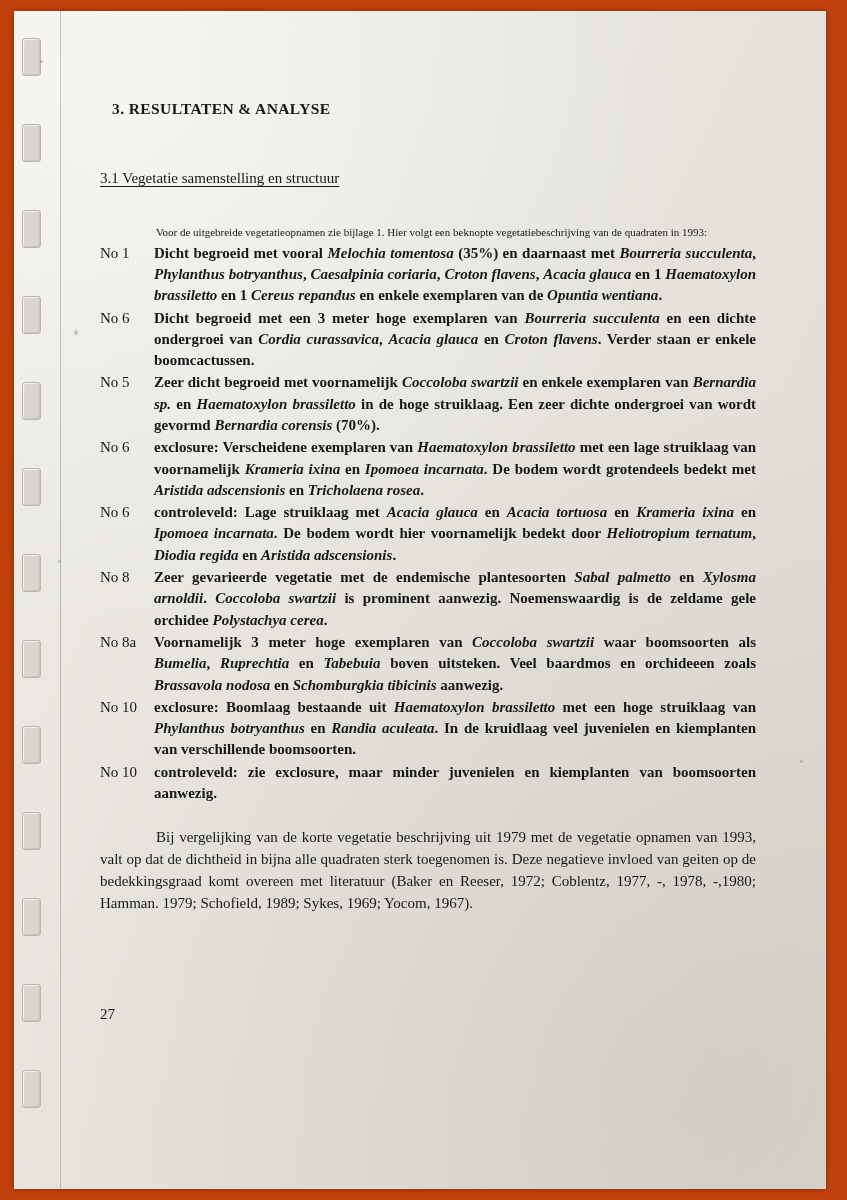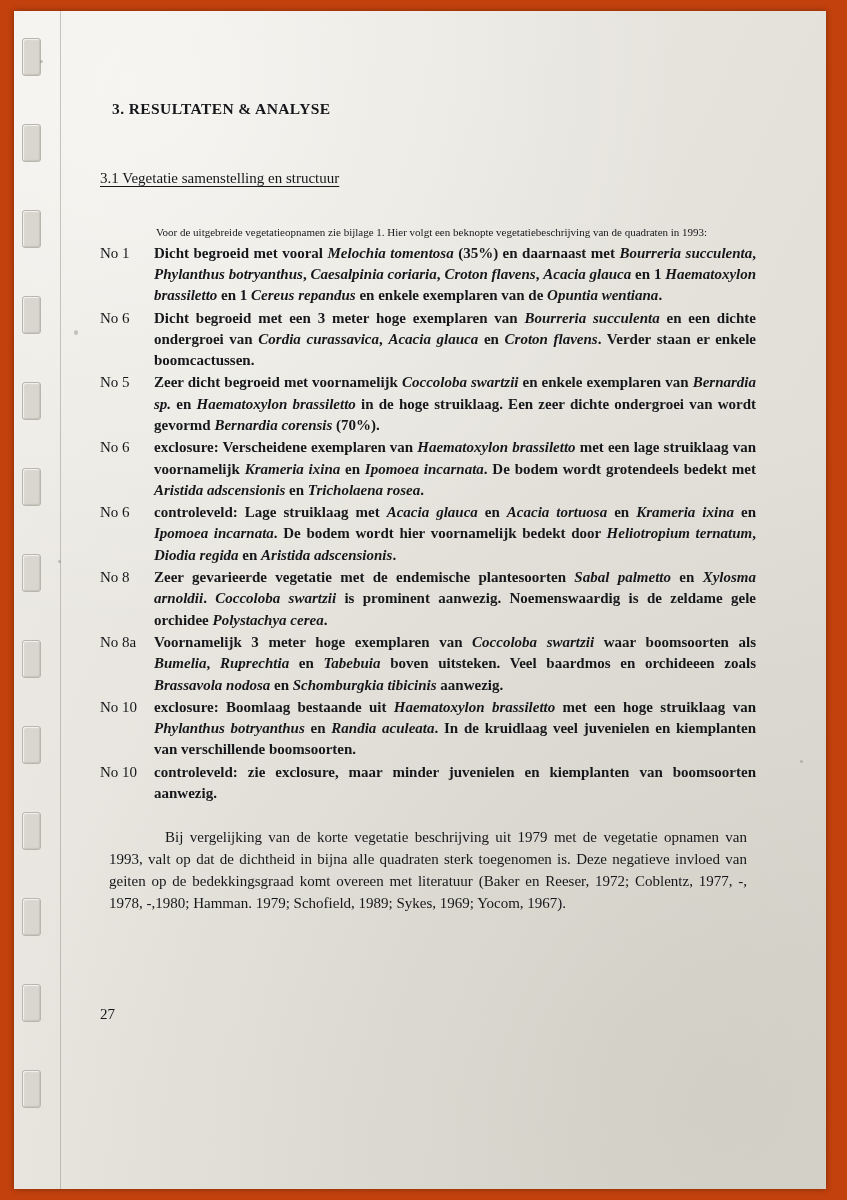--- a/index.html
+++ b/index.html
@@ -114,21 +114,21 @@
     font-weight: bold;
   }
   em { font-style: italic; }
   .closing {
     margin-top: 22px;
   }
   .closing p {
     font-size: 15px;
     line-height: 1.47;
     text-align: justify;
-    margin: 9px;
+    margin: 0;
   }
   .page-number {
     position: absolute;
     left: 0;
     top: 906px;
     width: 656px;
     text-align: left;
     font-size: 15px;
   }
   

